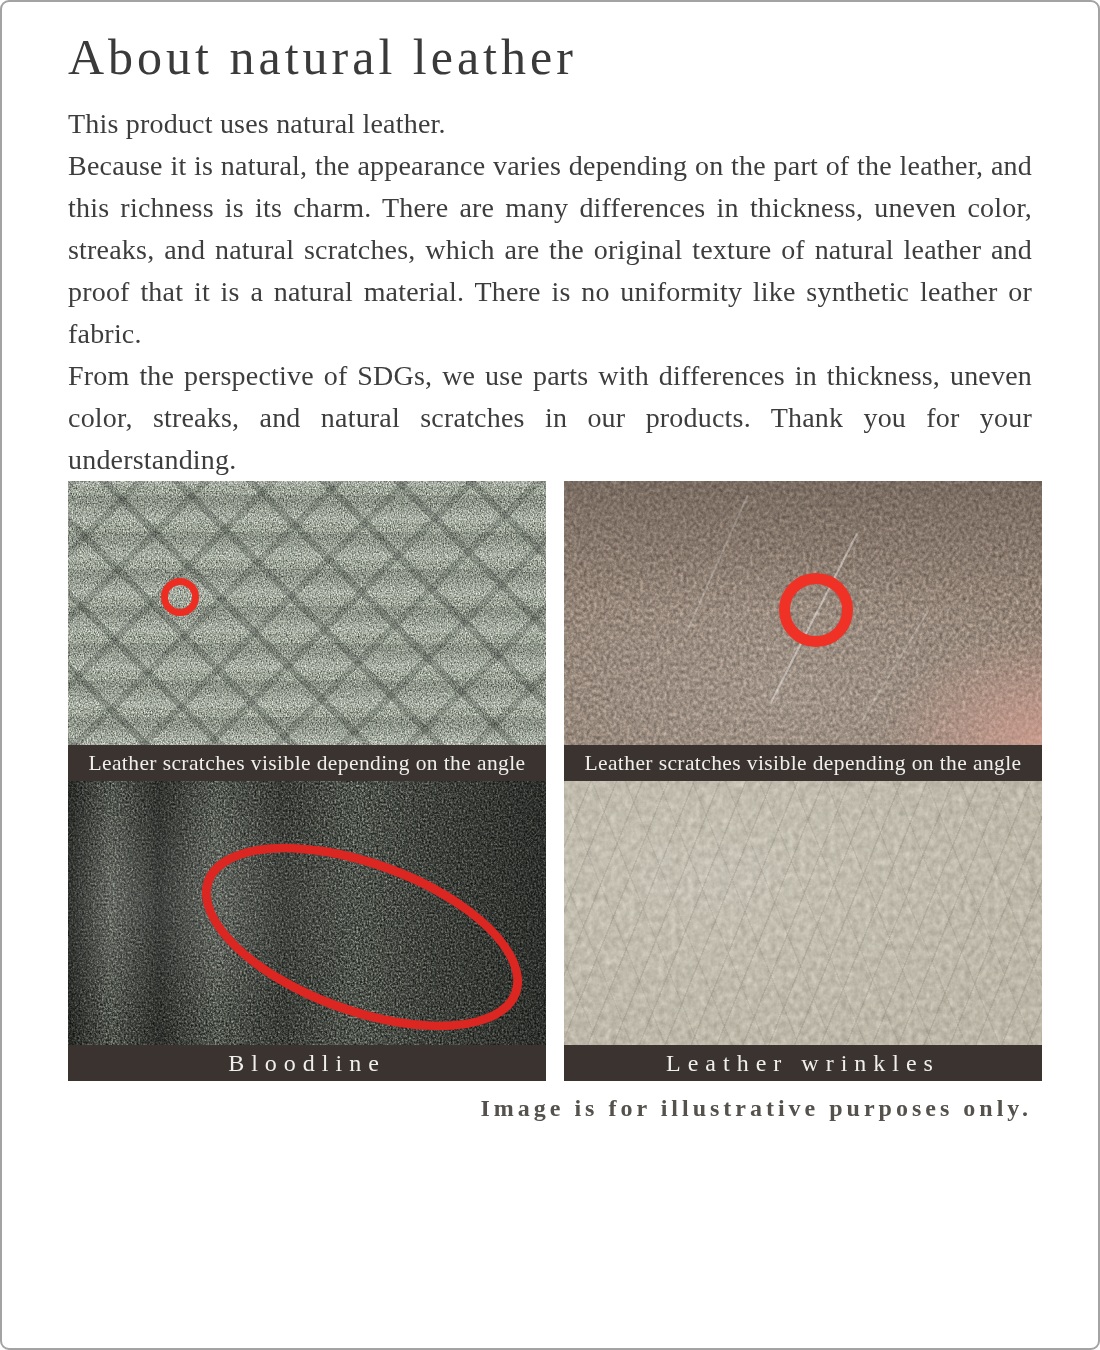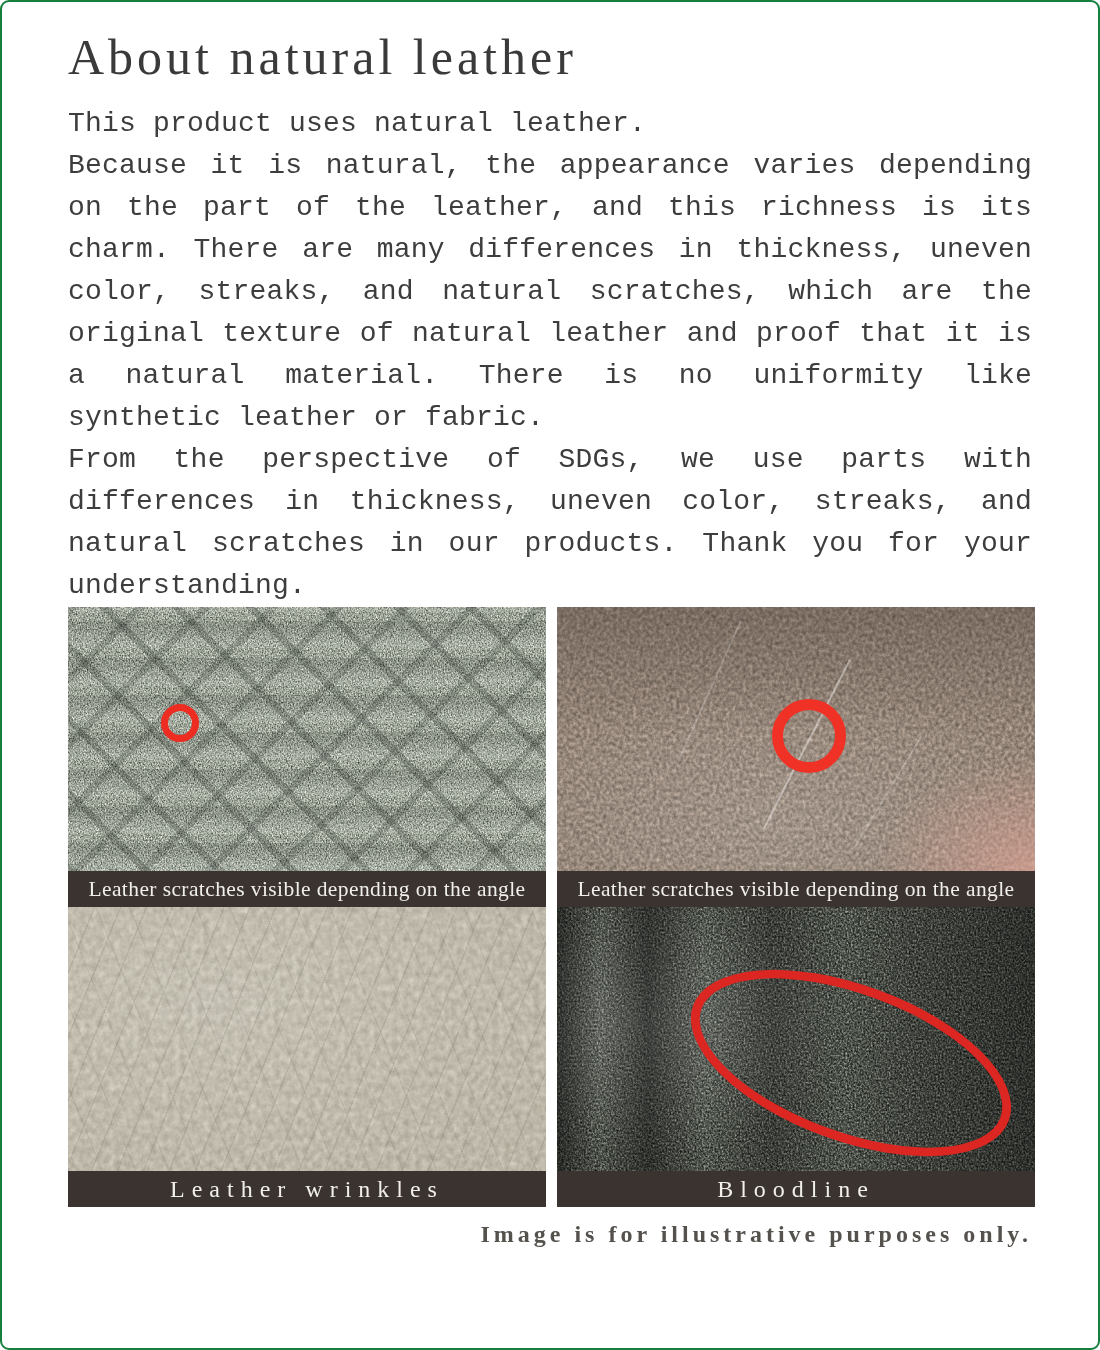--- a/index.html
+++ b/index.html
@@ -1,27 +1,27 @@
 <!DOCTYPE html>
 <html><head>
 <meta charset="utf-8">
 <style>
   html,body{margin:0;padding:0;background:#ffffff;}
   .page{
     position:relative;width:1100px;height:1350px;box-sizing:border-box;
-    background:#ffffff;border:2px solid #15803d;border-radius:9px;
+    background:#ffffff;border:2px solid #a3a3a3;border-radius:9px;
     padding:24px 66px 0 66px;overflow:hidden;
     font-family:"Liberation Serif","DejaVu Serif",serif;color:#3d3d3d;
   }
   .title{
     margin:4px 0 18px 0;font-size:50px;line-height:1.1;font-weight:400;
     letter-spacing:4px;color:#3a3a3a;
   }
-  .intro p{margin:0;font-size:28px;line-height:42px;text-align:justify;letter-spacing:0.2px;font-family:Liberation Mono, monospace;}
-  .figrow{display:flex;gap:11px;margin:0;}
+  .intro p{margin:0;font-size:28px;line-height:42px;text-align:justify;letter-spacing:0.2px;}
+  .figrow{display:flex;gap:18px;margin:0;}
   .fig{width:478px;margin:0;}
   .photo{position:relative;width:478px;height:264px;overflow:hidden;background:#8a8d85;}
   .photo svg{position:absolute;left:0;top:0;width:100%;height:100%;display:block;}
   .overlay{position:absolute;left:0;top:0;right:0;bottom:0;pointer-events:none;}
   .ov1{background:
     repeating-linear-gradient(45deg, rgba(28,34,28,0.22) 0 7px, rgba(255,255,255,0) 7px 52px),
     repeating-linear-gradient(-45deg, rgba(28,34,28,0.18) 0 7px, rgba(255,255,255,0) 7px 47px),
     repeating-linear-gradient(0deg, rgba(255,255,255,0.10) 0 5px, rgba(0,0,0,0.10) 21px 28px, rgba(255,255,255,0) 28px 37px);}
   .ov2{background:
     radial-gradient(ellipse 230px 170px at 101% 102%, rgba(226,166,152,0.70), rgba(226,166,152,0) 72%),
@@ -140,35 +140,35 @@
     </div>
 
   </div>
 
 
   <div class="figrow">
 
     <div class="fig">
       <div class="photo">
         <svg preserveAspectRatio="none">
-          <rect x="0" y="0" width="478" height="264" filter="url(#leather-light)"></rect>
-        </svg>
-        <div class="overlay ov3"></div>
-      </div>
-      <div class="cap wide">Leather wrinkles</div>
-    </div>
-
-    <div class="fig">
-      <div class="photo">
-        <svg preserveAspectRatio="none">
           <rect x="0" y="0" width="478" height="264" filter="url(#leather-dark)"></rect>
         </svg>
         <div class="overlay ov4"></div>
         <div class="ellipse"></div>
       </div>
       <div class="cap wide">Bloodline</div>
+    </div>
+
+    <div class="fig">
+      <div class="photo">
+        <svg preserveAspectRatio="none">
+          <rect x="0" y="0" width="478" height="264" filter="url(#leather-light)"></rect>
+        </svg>
+        <div class="overlay ov3"></div>
+      </div>
+      <div class="cap wide">Leather wrinkles</div>
     </div>
 
   </div>
 
   <p class="footnote">Image is for illustrative purposes only.</p>
 
 </div>
 
 </body></html>

